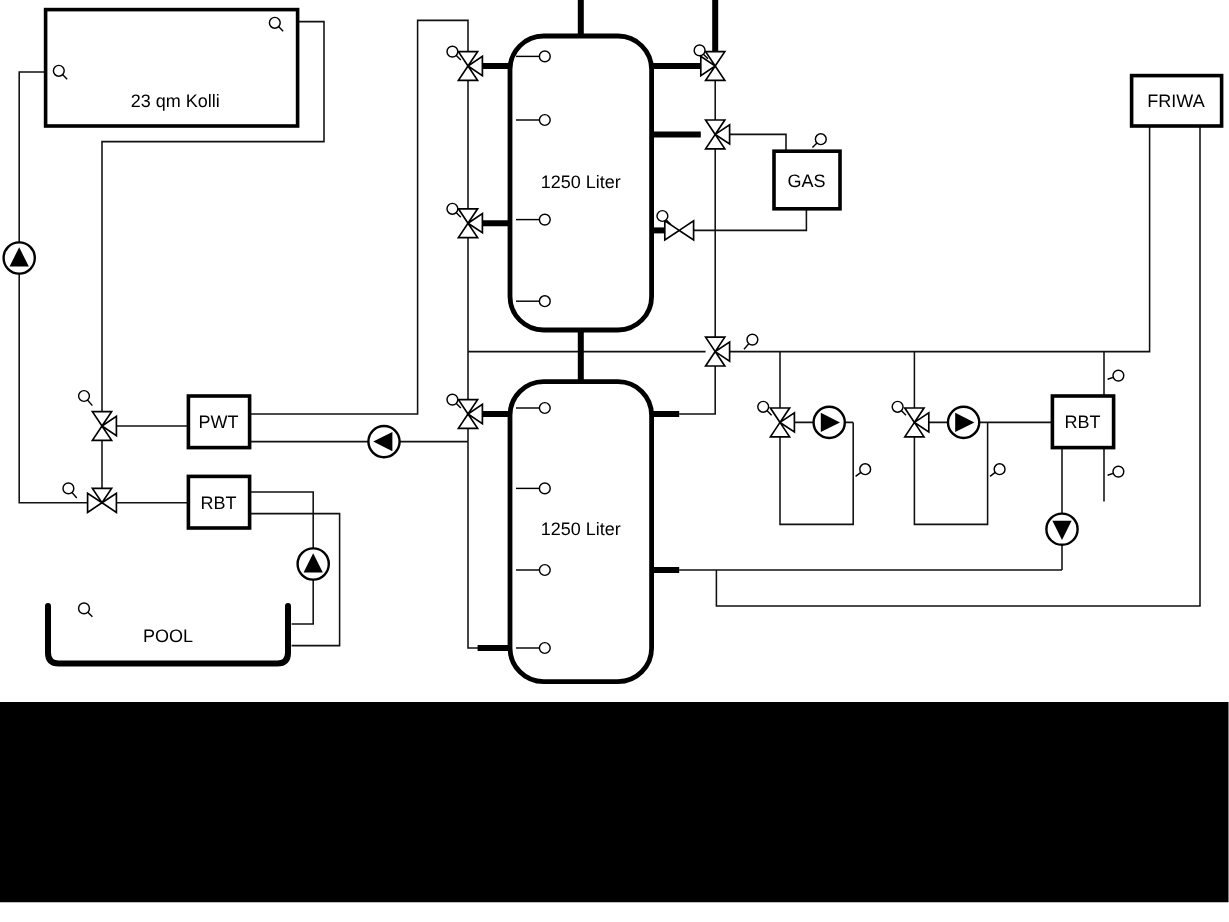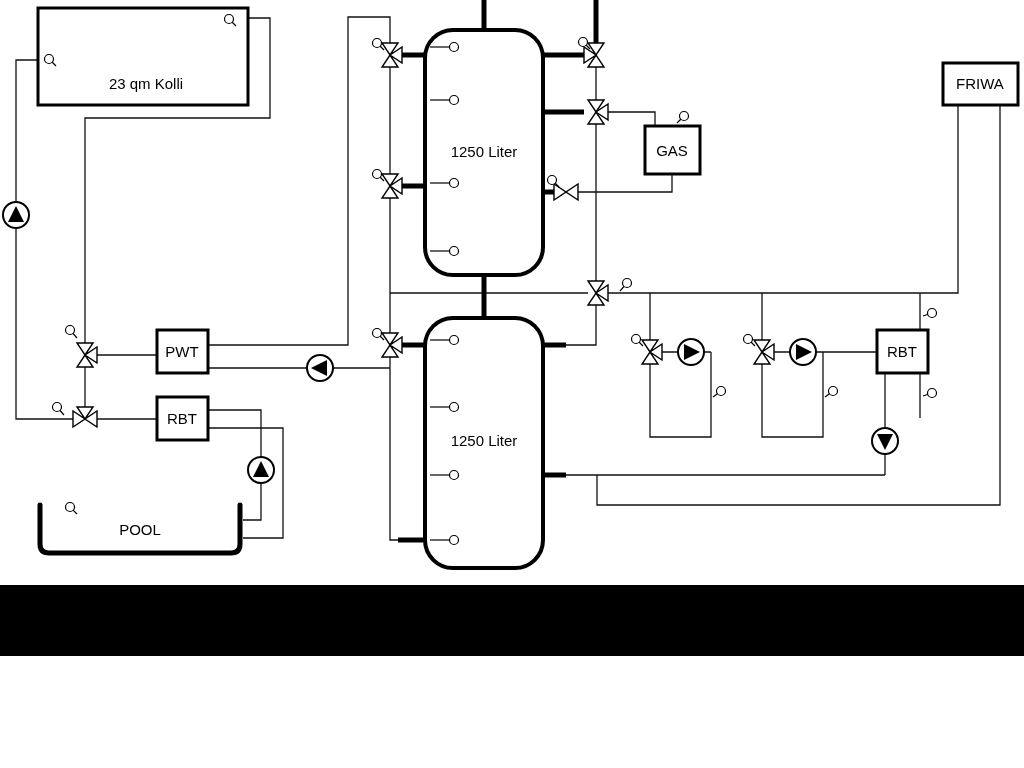--- a/index.html
+++ b/index.html
@@ -1,16 +1,16 @@
 <!DOCTYPE html>
 <html><head>
 <meta charset="utf-8">
 <style>
   html,body{margin:0;padding:0;background:#ffffff;}
-  .stage{position:relative;width:1024px;height:656px;background:#ffffff;overflow:hidden;}
+  .stage{position:relative;width:1024px;height:752px;background:#ffffff;overflow:hidden;}
   svg{display:block;}
   .pipe{stroke:#111111;stroke-width:1.3;fill:none;}
   .thick{stroke:#000000;stroke-width:5;fill:none;}
   .box{fill:#ffffff;stroke:#000000;stroke-width:3;}
   .tank{fill:#ffffff;stroke:#000000;stroke-width:4;}
   .pool{fill:none;stroke:#000000;stroke-width:5;stroke-linecap:round;}
   .pump-body{fill:#ffffff;stroke:#000000;stroke-width:2;}
   .pump-arrow{fill:#000000;stroke:none;}
   .valve{fill:#ffffff;stroke:#000000;stroke-width:1.4;stroke-linejoin:miter;}
   .sensor-stem{stroke:#000000;stroke-width:1.2;}

